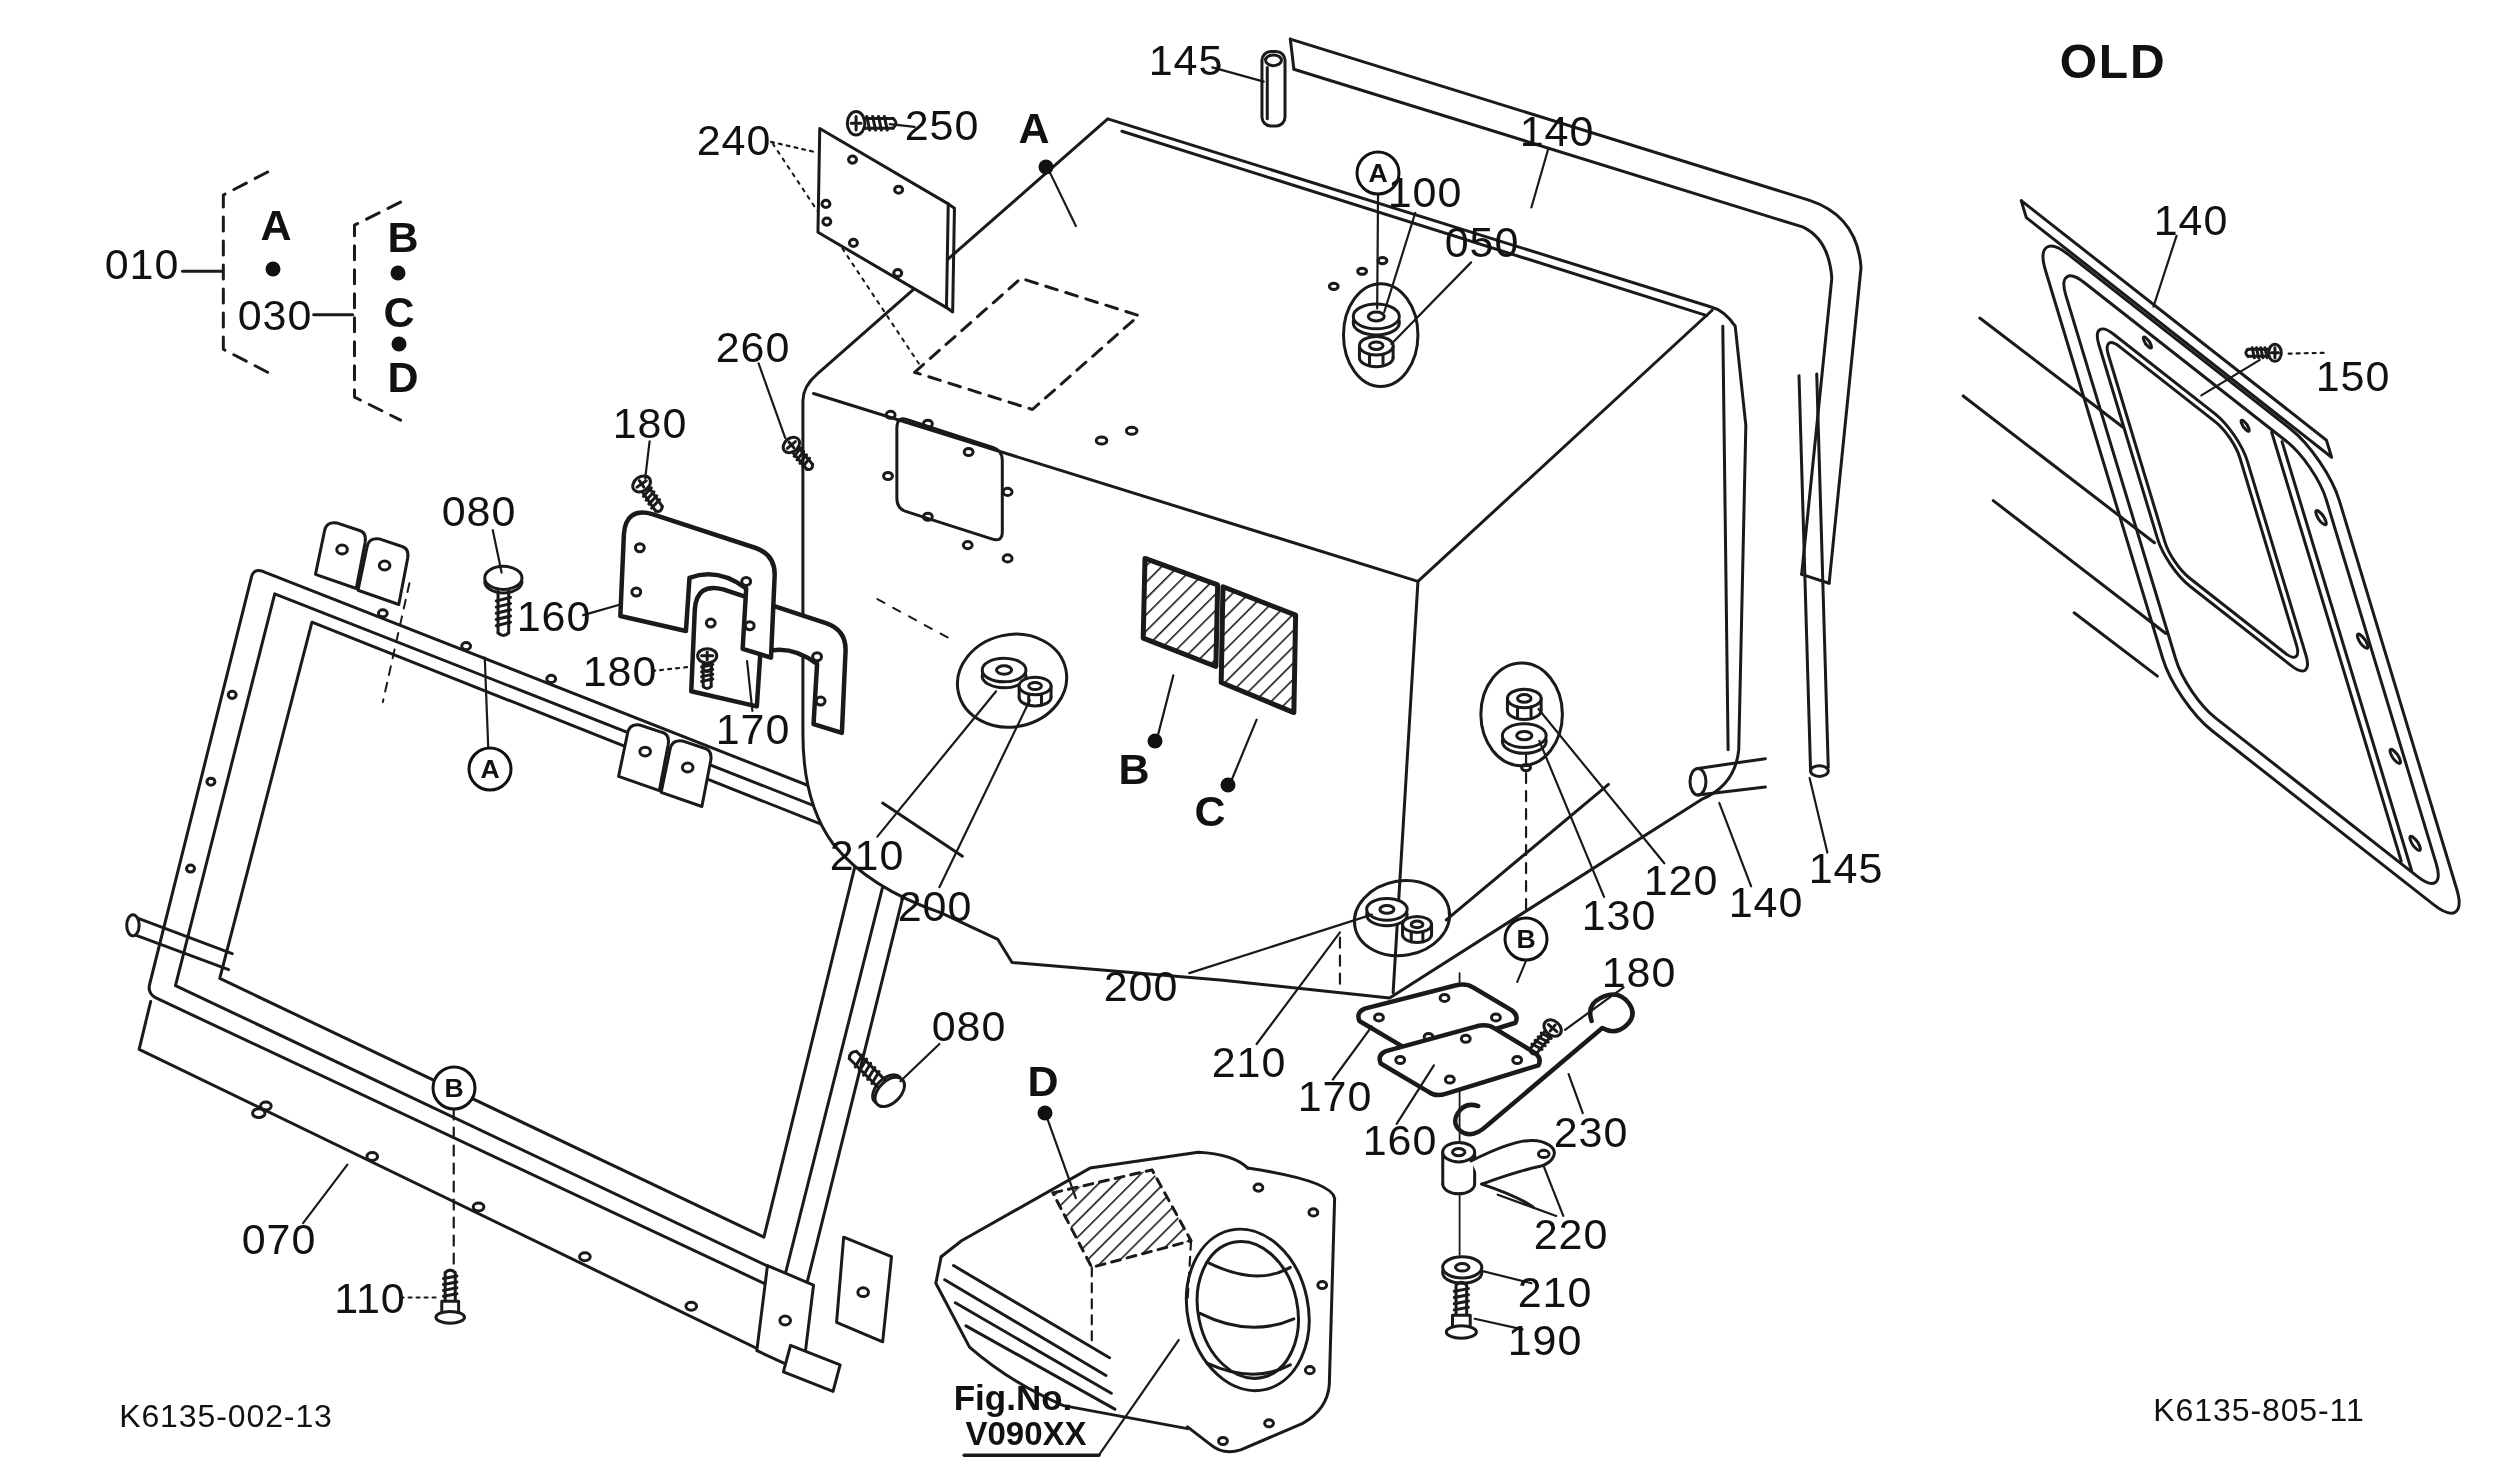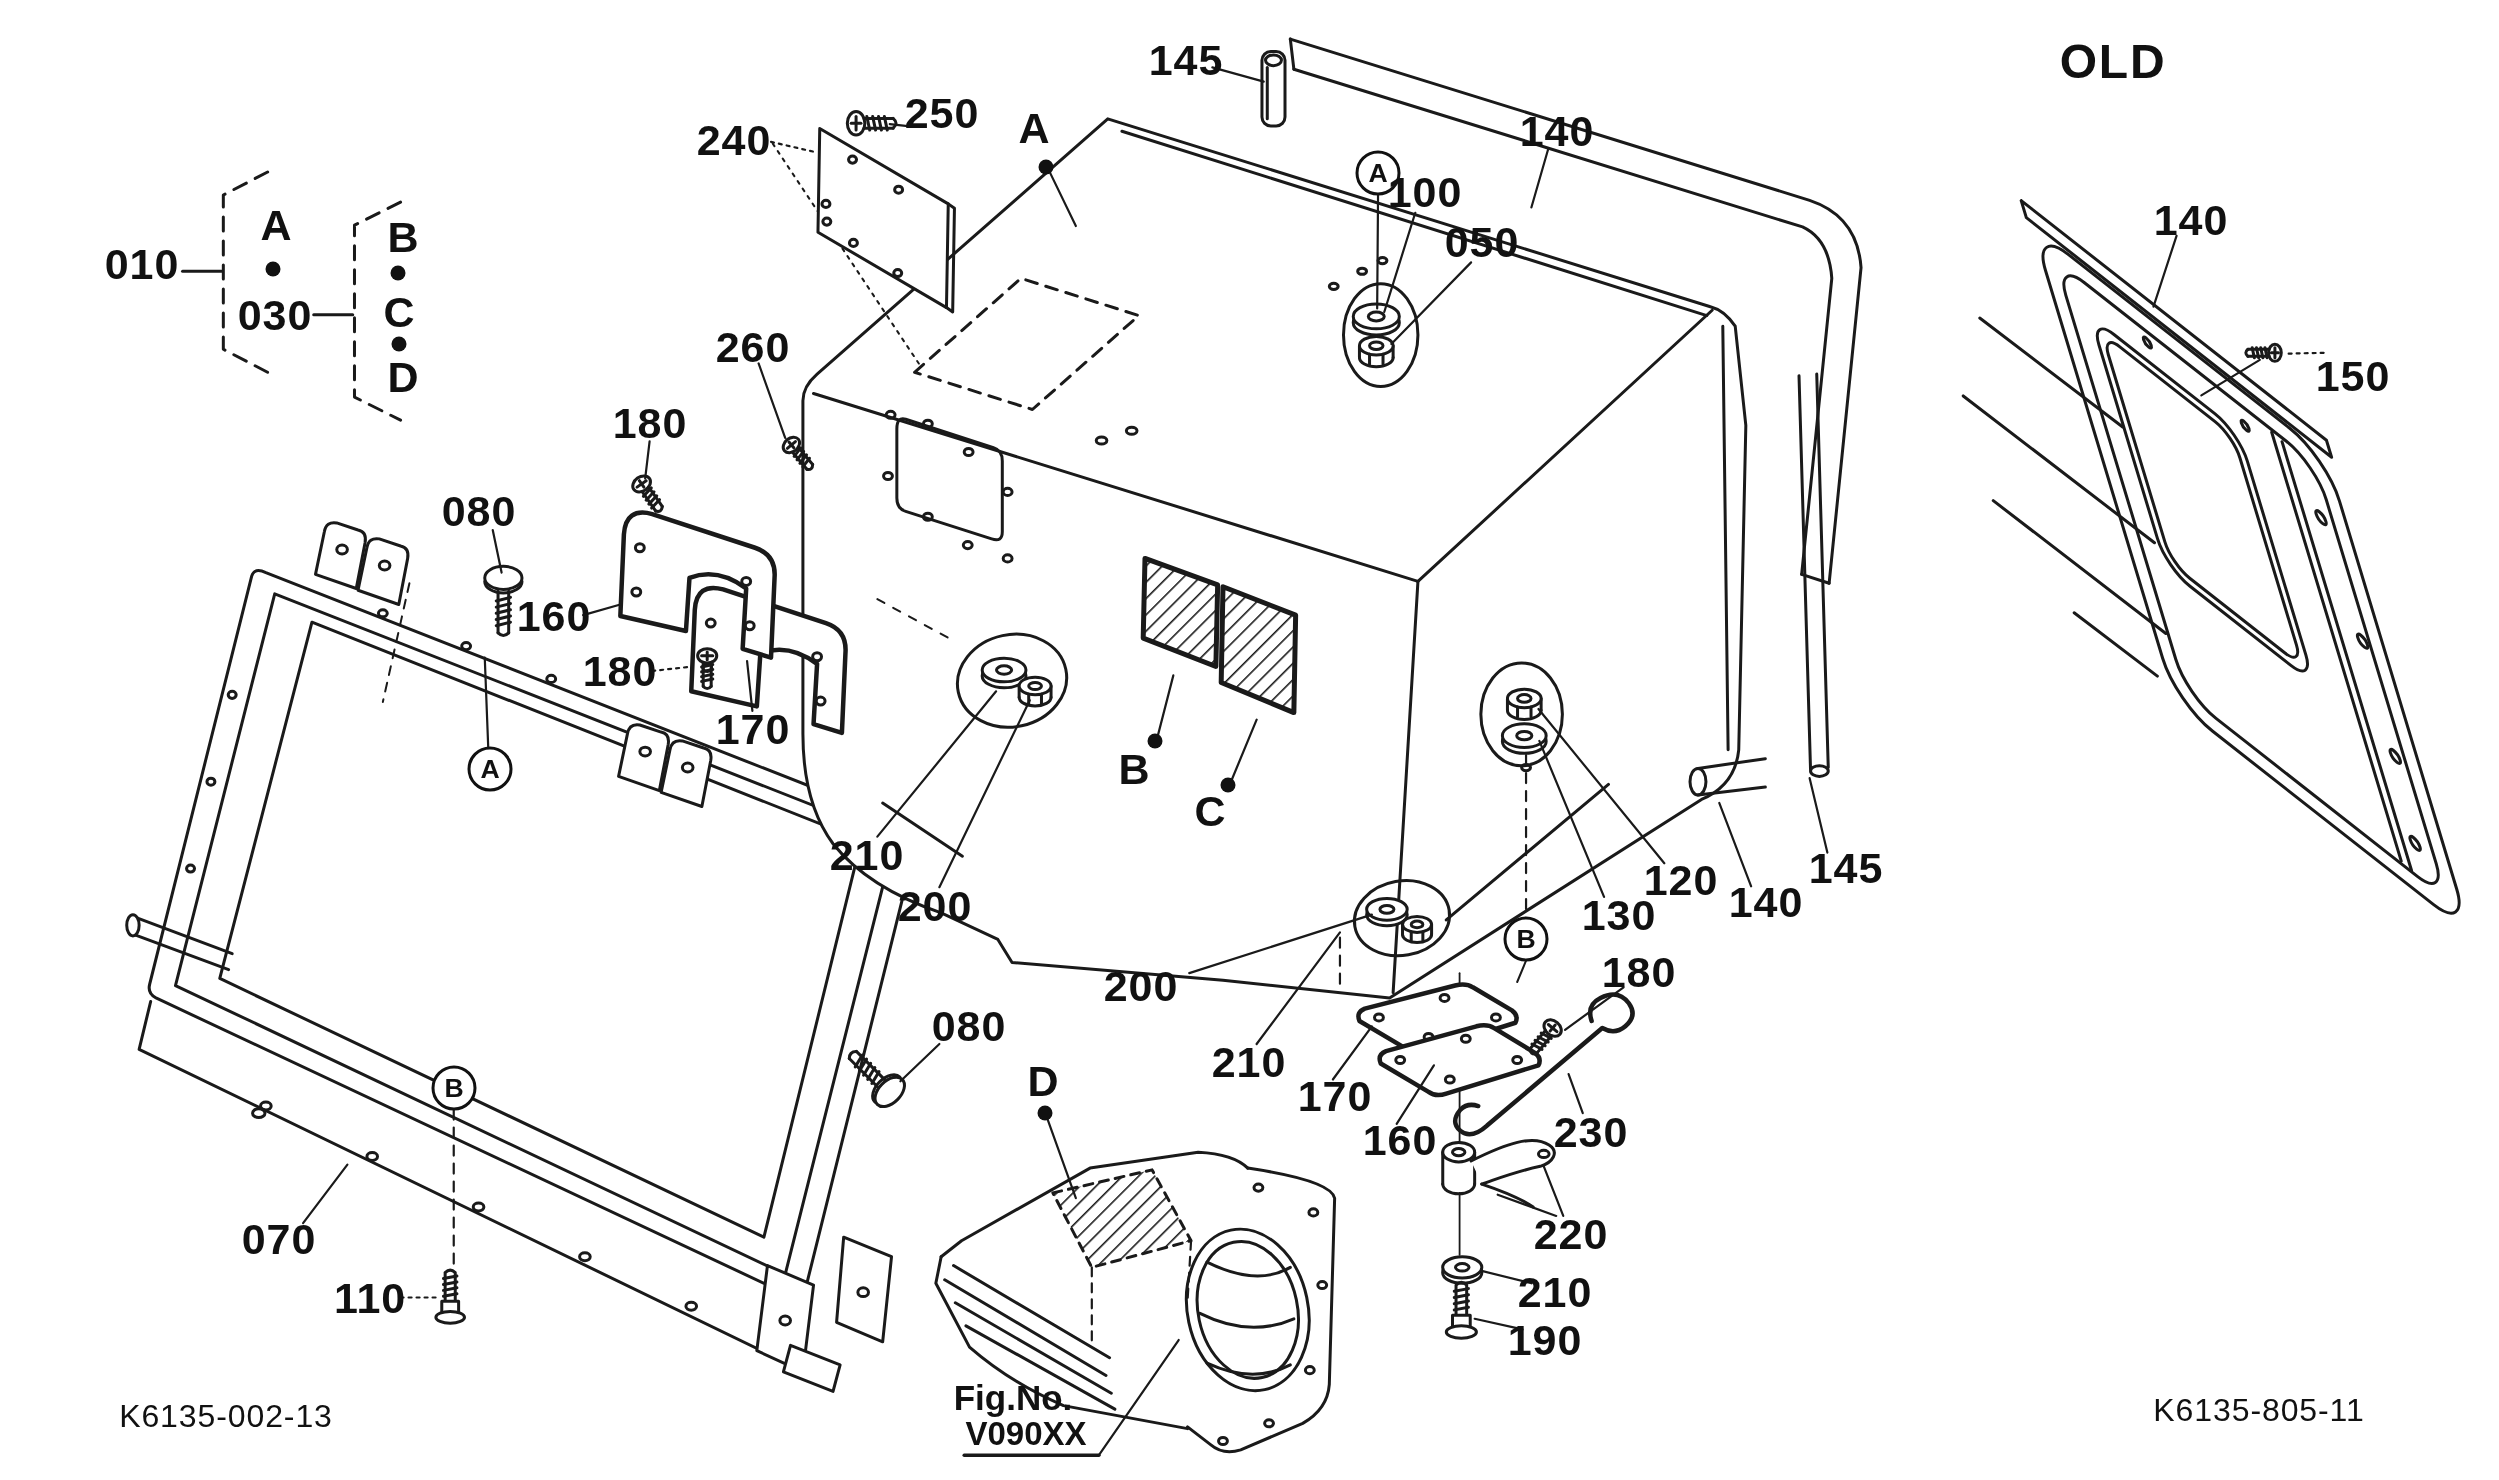--- a/index.html
+++ b/index.html
@@ -1,21 +1,21 @@
 <!DOCTYPE html>
 <html style="font-size:14px"><head>
 <meta charset="utf-8">
 <style>
   html,body{margin:0;padding:0;background:#e8e8e8;}
   #stage{position:relative;width:2500px;height:1481px;background:#ffffff;overflow:hidden;
          font-family:"Liberation Sans", sans-serif;color:#111;}
   #linework{position:absolute;left:0;top:0;}
   #callout-layer{position:absolute;left:0;top:0;width:100%;height:100%;}
   .co{position:absolute;transform:translate(-50%,-50%);white-space:nowrap;color:#111;}
-  .co.num{font-size:43px;font-weight:bold;letter-spacing:0.9px;}
+  .co.num{font-size:43px;font-weight:normal;letter-spacing:0.9px;}
   .co.letter{font-size:43px;font-weight:bold;}
   .co.circle{font-size:26.6px;font-weight:bold;width:39px;height:39px;border:3.1px solid #111;
              border-radius:50%;display:flex;align-items:center;justify-content:center;background:#fff;}
   .co.dot{width:15px;height:15px;border-radius:50%;background:#111;}
   .co.title{font-size:48px;font-weight:bold;letter-spacing:1.8px;}
   .co.fig{font-size:35px;font-weight:bold;}
   .co.fig2{font-size:33px;font-weight:bold;}
   .co.code{font-size:32px;font-weight:normal;letter-spacing:0.9px;}
   svg *{vector-effect:non-scaling-stroke;}
 </style>
@@ -344,21 +344,21 @@
       <div class="co num" style="left: 142px; top: 264px;">010</div>
       <div class="co num" style="left: 275px; top: 315px;">030</div>
       <div class="co letter" style="left: 276px; top: 225px;">A</div>
       <div class="co letter" style="left: 403px; top: 237px;">B</div>
       <div class="co letter" style="left: 399px; top: 312px;">C</div>
       <div class="co letter" style="left: 403px; top: 377px;">D</div>
       <div class="co dot" style="left: 273px; top: 269px;"></div>
       <div class="co dot" style="left: 398px; top: 273px;"></div>
       <div class="co dot" style="left: 399px; top: 344px;"></div>
       <div class="co num" style="left: 734px; top: 140px;">240</div>
-      <div class="co num" style="left: 942px; top: 113px;">250</div>
+      <div class="co num" style="left: 942px; top: 125px;">250</div>
       <div class="co letter" style="left: 1034px; top: 128px;">A</div>
       <div class="co dot" style="left: 1046px; top: 167px;"></div>
       <div class="co num" style="left: 1186px; top: 60px;">145</div>
       <div class="co num" style="left: 1557px; top: 131px;">140</div>
       <div class="co title" style="left: 2113px; top: 61px;">OLD</div>
       <div class="co num" style="left: 2191px; top: 220px;">140</div>
       <div class="co num" style="left: 2353px; top: 352px; margin-top: 24px;">150</div>
       <div class="co num" style="left: 753px; top: 347px;">260</div>
       <div class="co num" style="left: 650px; top: 423px;">180</div>
       <div class="co num" style="left: 479px; top: 511px;">080</div>

